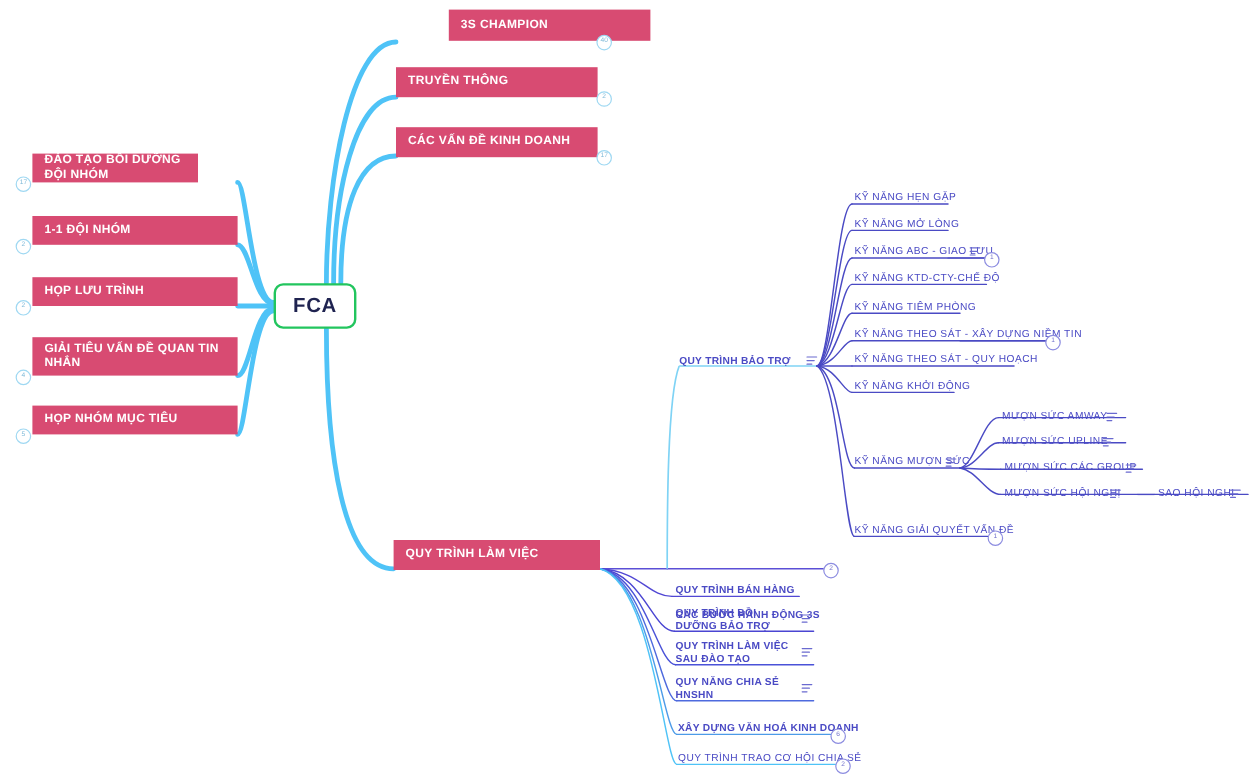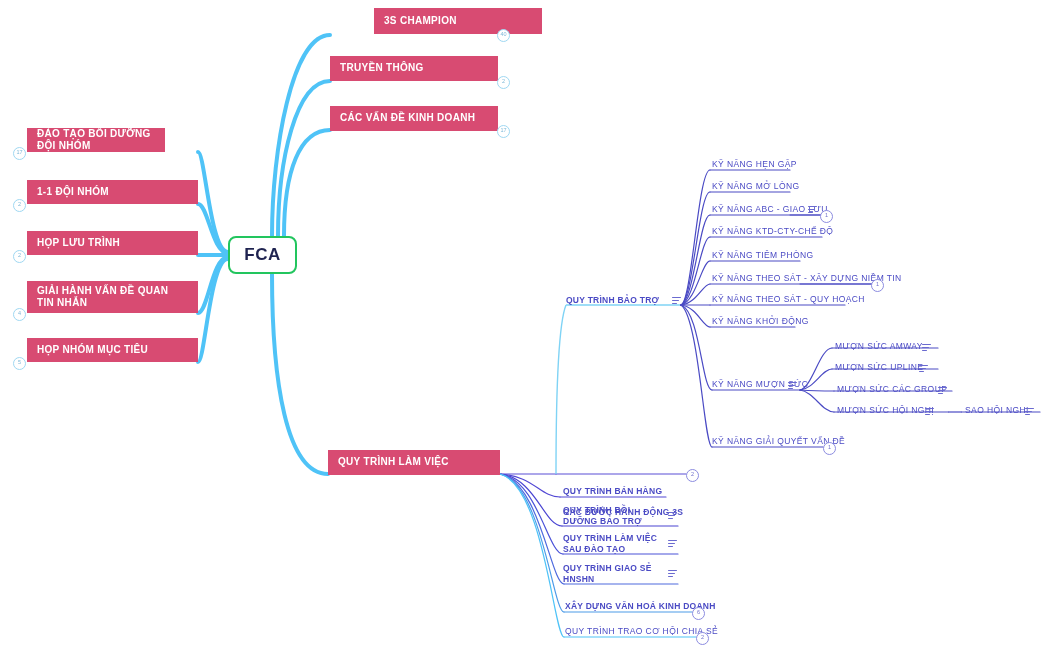--- a/index.html
+++ b/index.html
@@ -162,21 +162,21 @@
     <span>1-1 ĐỘI NHÓM</span>
   </div>
   <div class="badge" style="left:13px;top:199px;">2</div>
 
   <div class="pink-node" style="left:27px;top:231px;width:171px;height:24px;">
     <span>HỌP LƯU TRÌNH</span>
   </div>
   <div class="badge" style="left:13px;top:250px;">2</div>
 
   <div class="pink-node" style="left:27px;top:281px;width:171px;height:32px;">
-    <span>GIẢI HÀNH VẤN ĐỀ QUAN TIN NHẮN</span>
+    <span>GIẢI TIÊU VẤN ĐỀ QUAN TIN NHẮN</span>
   </div>
   <div class="badge" style="left:13px;top:308px;">4</div>
 
   <div class="pink-node" style="left:27px;top:338px;width:171px;height:24px;">
     <span>HỌP NHÓM MỤC TIÊU</span>
   </div>
   <div class="badge" style="left:13px;top:357px;">5</div>
 
   <div class="pink-node" style="left:330px;top:8px;width:168px;height:26px;margin-left:44px;">
     <span>3S CHAMPION</span>
@@ -325,21 +325,21 @@
   <div class="lnode two-line" style="left:563px;top:533px;width:98px;">
     <span>QUY TRÌNH LÀM VIỆC SAU ĐÀO TẠO</span>
   </div>
   <div class="note-icon" style="left:668px;top:540px;">
       <i></i>
       <i></i>
       <i></i>
     </div>
 
   <div class="lnode two-line" style="left:563px;top:563px;width:98px;">
-    <span>QUY TRÌNH GIAO SẺ HNSHN</span>
+    <span>QUY NĂNG CHIA SẺ HNSHN</span>
   </div>
   <div class="note-icon" style="left:668px;top:570px;">
       <i></i>
       <i></i>
       <i></i>
     </div>
 
   <div class="lnode" style="left:565px;top:601px;justify-content:center;">
     <span>XÂY DỰNG VĂN HOÁ KINH DOANH</span>
   </div>

